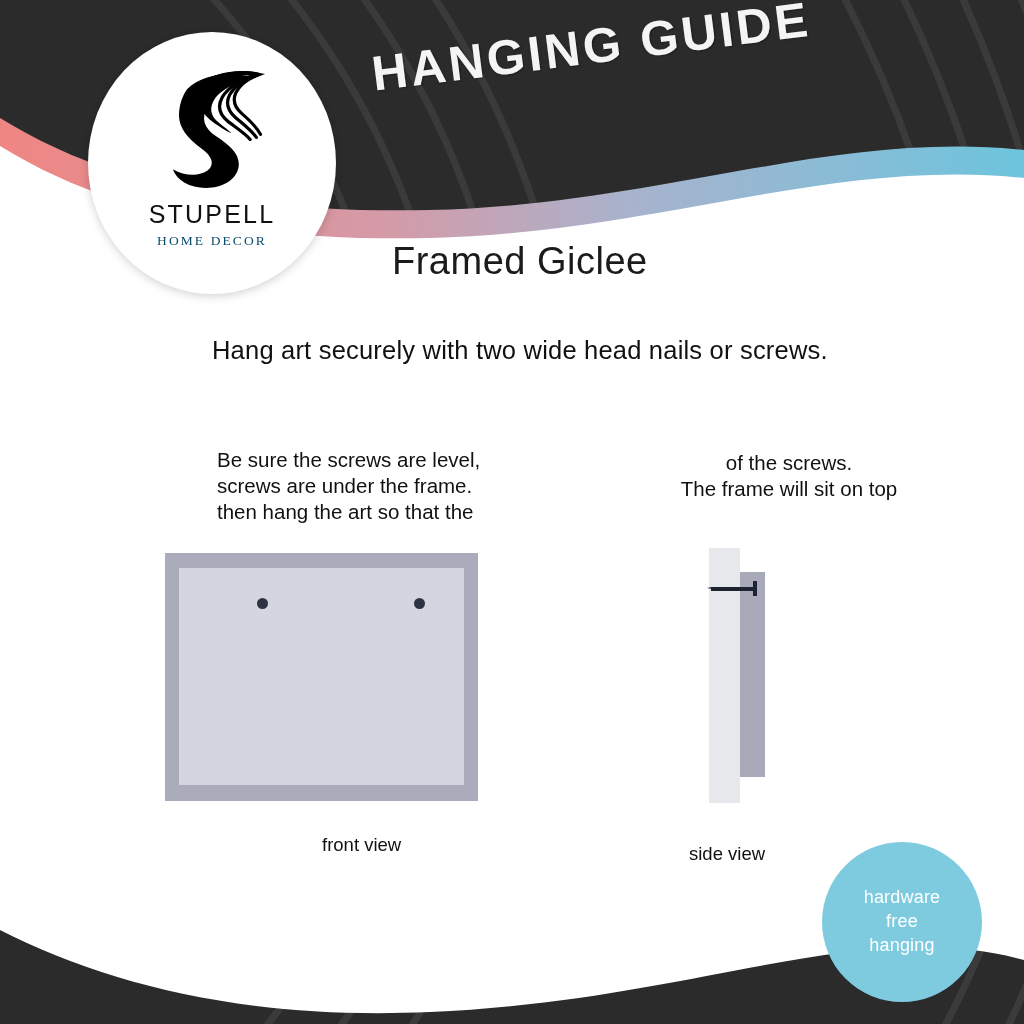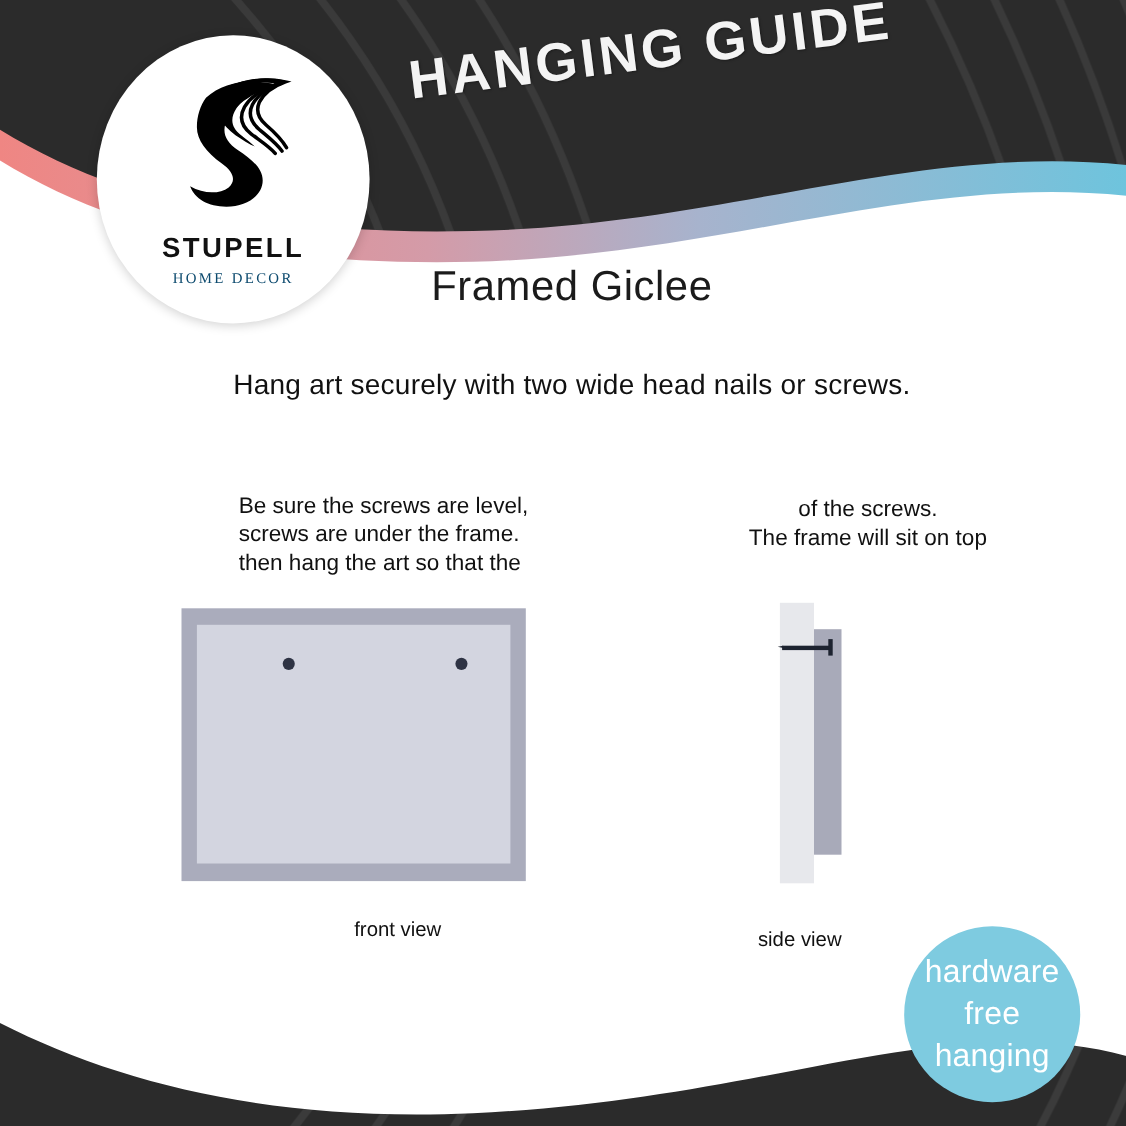--- a/index.html
+++ b/index.html
@@ -18,22 +18,22 @@
   
   .logo-badge{
     position:absolute;left:88px;top:32px;width:248px;height:262px;
     background:#ffffff;border-radius:50%;
     box-shadow:0 2px 10px rgba(0,0,0,.18);
     display:flex;flex-direction:column;align-items:center;justify-content:flex-start;
     z-index:6;
   }
   .logo-mark{margin-top:28px;width:124px;height:132px;}
   .logo-word{
-    margin-top:22px;font-size:25px;letter-spacing:2.2px;color:#111;
-    font-family:"Liberation Sans", sans-serif;font-weight:700;line-height:1;
+    margin-top:10px;font-size:25px;letter-spacing:2.2px;color:#111;
+    font-family:"Liberation Sans", sans-serif;font-weight:400;line-height:1;
   }
   .logo-sub{
     margin-top:7px;font-size:13.5px;letter-spacing:2.1px;color:#0c4a6e;
     font-family:Liberation Serif, serif;line-height:1;
   }
 
   
   .title{
     position:absolute;left:372px;top:46px;
     color:#f4f4f4;font-size:49px;font-weight:700;letter-spacing:3.2px;
@@ -102,21 +102,21 @@
   .label-side{left:689px;top:843px;}
 
   
   .badge{
     position:absolute;left:822px;top:842px;width:160px;height:160px;
     border-radius:50%;background:#7ecbe0;
     display:flex;flex-direction:column;align-items:center;justify-content:center;
     z-index:7;
   }
   .badge span{
-    color:#ffffff;font-size:29px;line-height:1.32;display:block;text-align:center;
+    color:#ffffff;font-size:18px;line-height:1.32;display:block;text-align:center;
     letter-spacing:.2px;
   }
 </style>
 </head>
 <body>
 
 <div class="stage">
 
   <svg class="wave-layer" viewBox="0 0 1024 1024" width="1024" height="1024" preserveAspectRatio="none">
     <defs>

